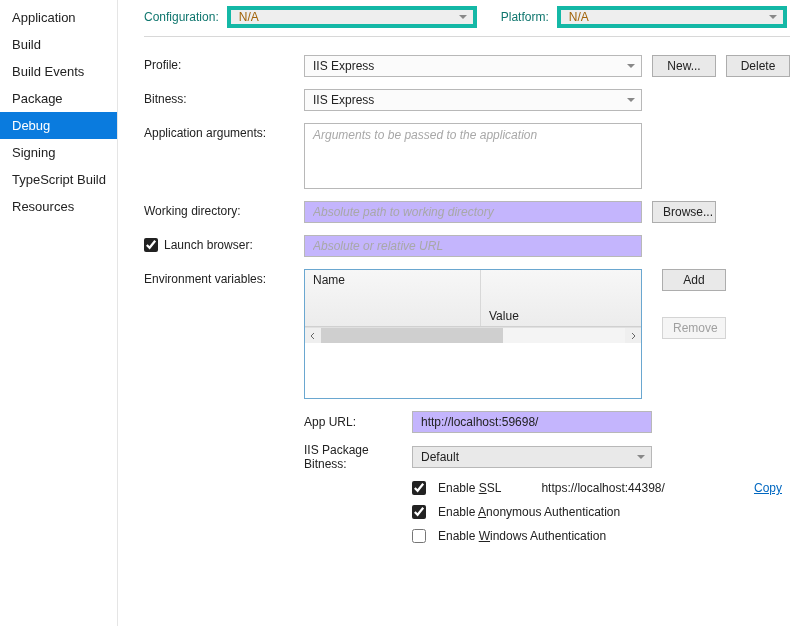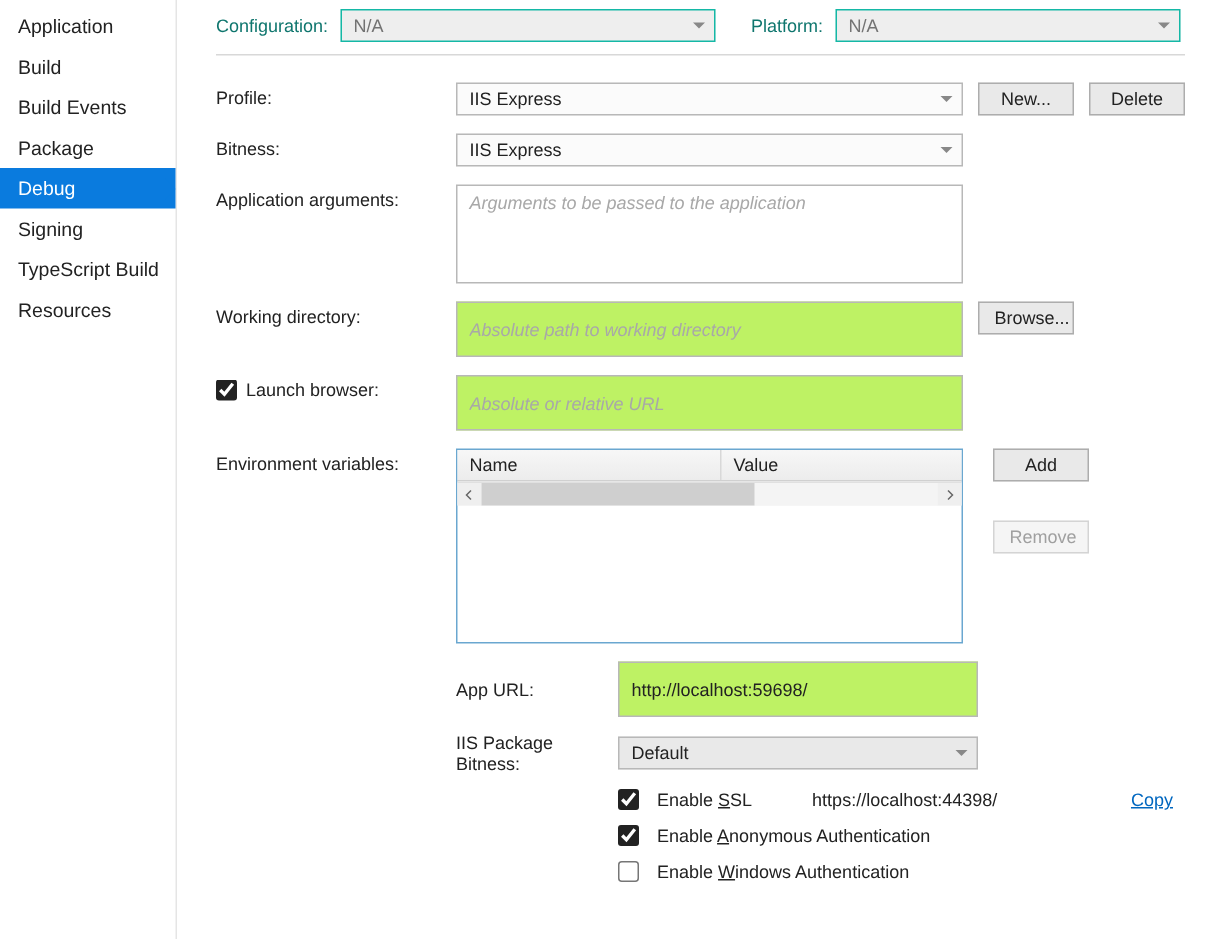--- a/index.html
+++ b/index.html
@@ -55,22 +55,22 @@
       font-size: 12px;
     }
     .toprow label { color: #0f766e; }
     .toprow .combo { flex: 0 0 auto; }
     .combo {
       display: flex;
       align-items: center;
       height: 22px;
       padding: 0 22px 0 8px;
       background: #eee;
-      border: 1px solid #14b8a6;
-      color: #737373;
+      border: 4px solid #14b8a6;
+      color: #a16207;
       position: relative;
       font-size: 12px;
     }
     .combo.enabled {
       background: #fbfbfb;
       border: 1px solid #b8b8b8;
       color: #222;
     }
     .combo .chev {
       position: absolute;
@@ -100,23 +100,23 @@
     .controls {
       flex: 1;
       display: flex;
       align-items: flex-start;
       gap: 10px;
     }
     .wide-input, .wide-select {
       width: 338px;
     }
     .textin {
-      height: 37px;
+      height: 22px;
       border: 1px solid #b8b8b8;
-      background: #bef264;
+      background: #c4b5fd;
       padding: 0 8px;
       font-size: 12px;
       color: #222;
     }
     .textin::placeholder { color: #a8a8a8; font-style: italic; }
     .btn {
       height: 22px;
       min-width: 64px;
       padding: 0 10px;
       background: #e9e9e9;
@@ -162,21 +162,21 @@
       display: flex;
       background: linear-gradient(#f7f7f7,#ececec);
       border-bottom: 1px solid #d0d0d0;
       font-size: 12px;
     }
     .env-head .col {
       padding: 3px 8px;
       border-right: 1px solid #d8d8d8;
     }
     .env-head .col:first-child { width: 176px; }
-    .env-head .col:last-child { flex:1; border-right:none; }
+    .env-head .col:last-child { flex:1; border-right:none;margin-top:36px; }
     .env-body { flex:1; overflow:hidden; }
     .env-row { display:flex; font-size:12px; }
     .env-row .cell { padding: 4px 8px; }
     .env-row .cell:first-child { width:176px; }
     .env-row .cell:last-child { flex:1; }
     .env-scroll {
       height: 16px;
       display:flex;
       align-items:center;
       border-top: 1px solid #e0e0e0;

